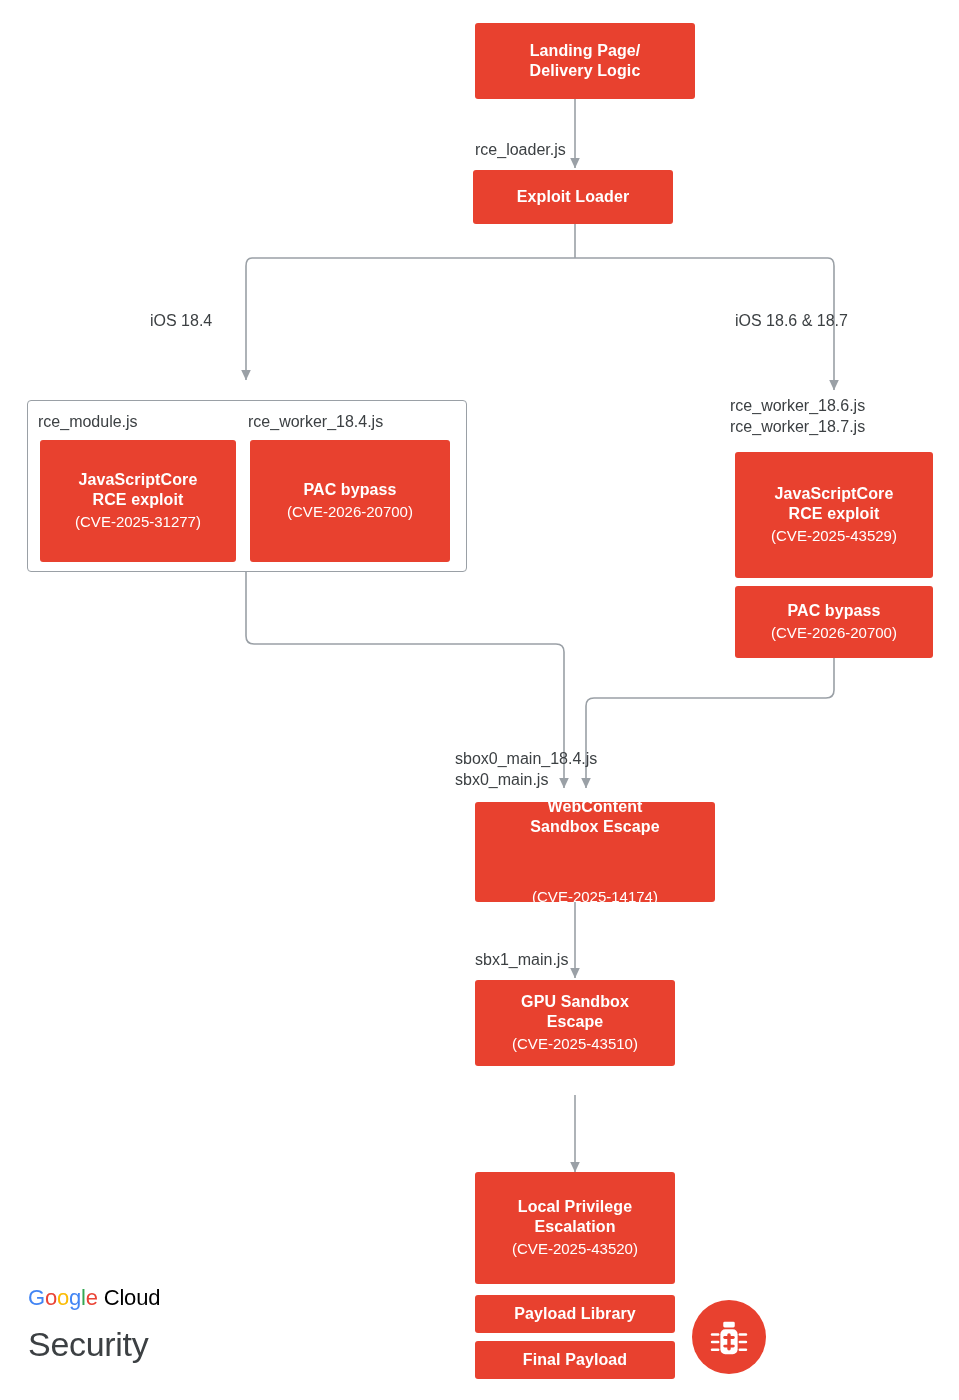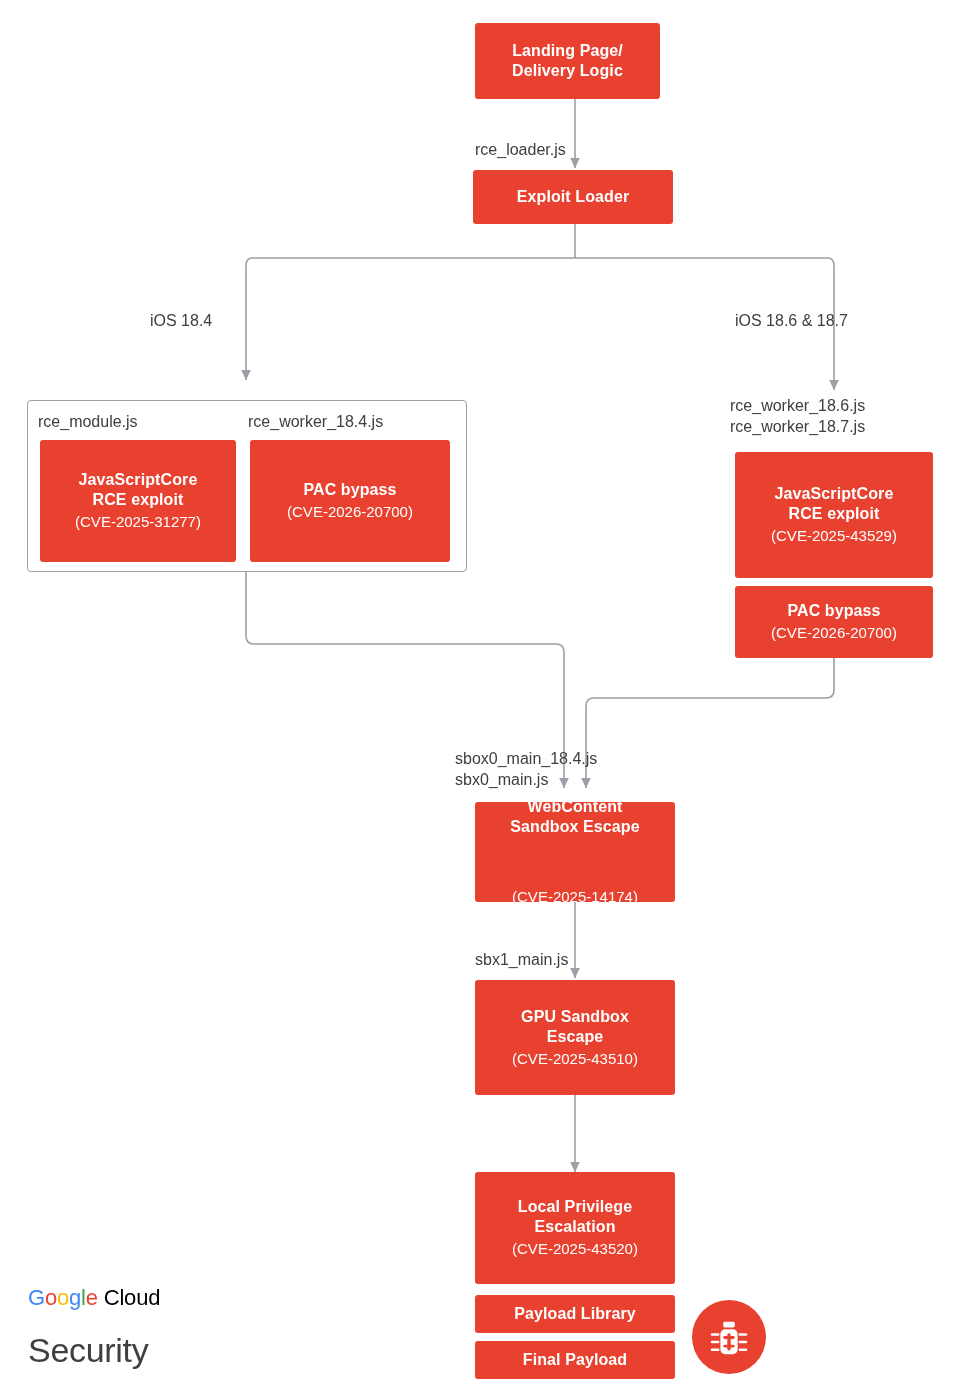--- a/index.html
+++ b/index.html
@@ -70,21 +70,21 @@
   #brand .gc .g1 { color:#4285f4; }
   #brand .gc .o1 { color:#ea4335; }
   #brand .gc .o2 { color:#fbbc05; }
   #brand .gc .g2 { color:#4285f4; }
   #brand .gc .l  { color:#34a853; }
   #brand .gc .e  { color:#ea4335; }
   #brand .gc .cloud { color:#000000; }
   #brand .sec {
     font-size: 34px;
     color: #3c4043;
-    margin-top: 20px;
+    margin-top: 14px;
     letter-spacing: -0.3px;
   }
   
   #bug-badge {
     position: absolute;
     left: 692px; top: 1300px;
     width: 74px; height: 74px;
     border-radius: 50%;
     background: #e8412f;
     display: flex; align-items: center; justify-content: center;
@@ -112,21 +112,21 @@
       <path d="M246,572 L246,636 Q246,644 254,644 L556,644 Q564,644 564,652 L564,788" marker-end="url(#arrow)"></path>
 
       <path d="M834,656 L834,690 Q834,698 826,698 L594,698 Q586,698 586,706 L586,788" marker-end="url(#arrow)"></path>
 
       <path d="M575,902 L575,978" marker-end="url(#arrow)"></path>
 
       <path d="M575,1095 L575,1172" marker-end="url(#arrow)"></path>
     </g>
   </svg>
 
-  <div class="node" style="left:475px; top:23px; width:185px; height:76px;">
+  <div class="node" style="left:475px; top:23px; width:220px; height:76px;">
     <div class="t" style="white-space:pre-line">Landing Page/
 Delivery Logic</div>
   </div>
 
   <div class="label" style="left:475px; top:140px; width:200px;">rce_loader.js</div>
 
   <div class="node" style="left:473px; top:170px; width:200px; height:54px;">
     <div class="t" style="white-space:pre-line">Exploit Loader</div>
   </div>
 
@@ -159,29 +159,29 @@
   </div>
 
   <div class="node" style="left:735px; top:586px; width:198px; height:72px;">
     <div class="t" style="white-space:pre-line">PAC bypass</div>
     <div class="cve">(CVE-2026-20700)</div>
   </div>
 
   <div class="label" style="left:455px; top:749px; width:240px;">sbox0_main_18.4.js
 sbx0_main.js</div>
 
-  <div class="node" style="left:475px; top:802px; width:200px; height:100px;gap:48px;">
+  <div class="node" style="left:475px; top:802px; width:240px; height:100px;gap:48px;">
     <div class="t" style="white-space:pre-line">WebContent
 Sandbox Escape</div>
     <div class="cve">(CVE-2025-14174)</div>
   </div>
 
   <div class="label" style="left:475px; top:950px; width:200px;">sbx1_main.js</div>
 
-  <div class="node" style="left:475px; top:980px; width:200px; height:115px;">
+  <div class="node" style="left:475px; top:980px; width:200px; height:86px;">
     <div class="t" style="white-space:pre-line">GPU Sandbox
 Escape</div>
     <div class="cve">(CVE-2025-43510)</div>
   </div>
 
   <div class="label" style="left:475px; top:1173px; width:200px;">pe_main.js</div>
 
   <div class="node" style="left:475px; top:1172px; width:200px; height:112px;">
     <div class="t" style="white-space:pre-line">Local Privilege
 Escalation</div>

